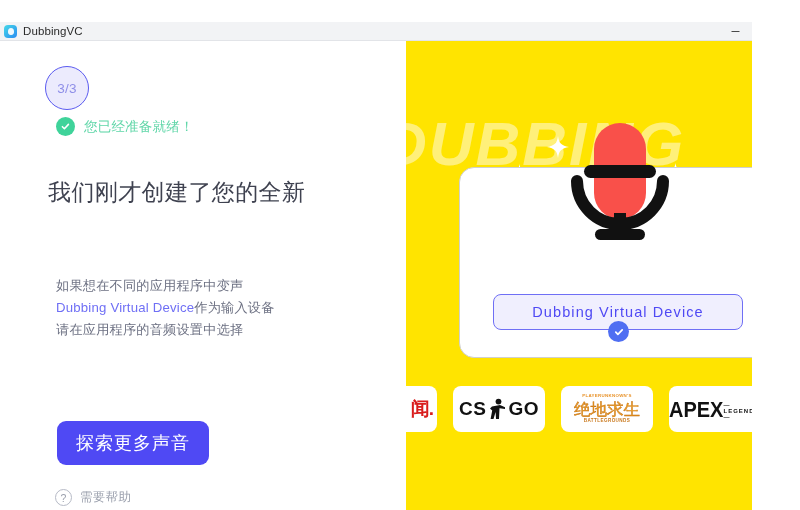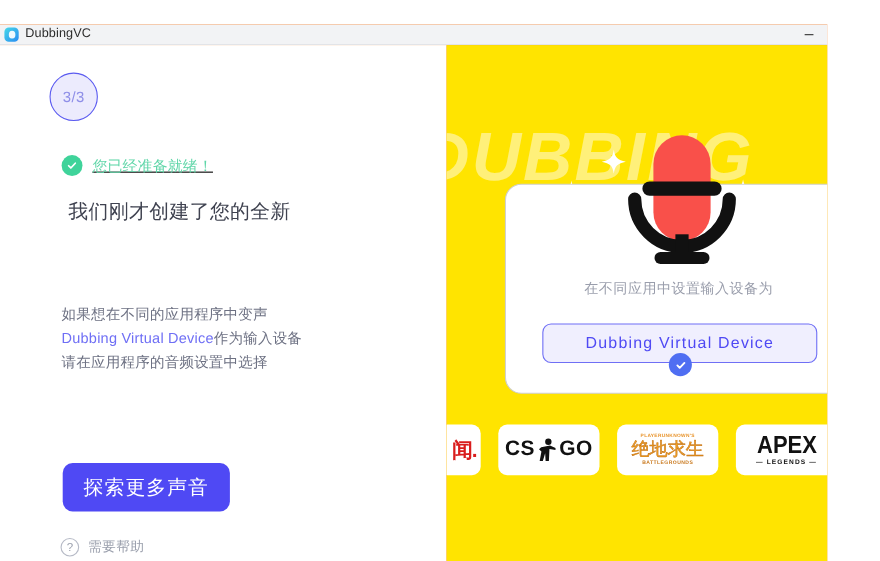--- a/index.html
+++ b/index.html
@@ -85,43 +85,42 @@
     border: 1.6px solid #5b5bf0;
     background: #ecebfd;
     display: flex; align-items: center; justify-content: center;
     font-size: 13.5px;
     color: #8f8fe8;
     letter-spacing: .3px;
     box-sizing: border-box;
   }
   .ready-row {
     position: absolute;
-    left: 56px; top: 100px;
+    left: 56px; top: 76px;
     display: flex;
     align-items: center;
     gap: 9px;
-    text-decoration: underline;
   }
   .ready-check {
     width: 19px; height: 19px;
     border-radius: 50%;
     background: #3fd39a;
     display: flex; align-items: center; justify-content: center;
     flex: none;
   }
   .ready-text {
     font-size: 13.5px;
     color: #5fd6a8;
     letter-spacing: .2px;
   }
   .headline {
     position: absolute;
-    left: 62px; top: 132px;
+    left: 48px; top: 132px;
     width: 330px;
-    font-size: 18px;
+    font-size: 23px;
     line-height: 38px;
     color: #3f4250;
     letter-spacing: .4px;
   }
   .headline .l2 { display: block; }
   .body-text {
     position: absolute;
     left: 56px; top: 234px;
     width: 330px;
     font-size: 13.2px;
@@ -312,22 +311,22 @@
   }
   .logo-pubg .bot {
     font-size: 4.6px;
     font-weight: bold;
     color: #c9781c;
     letter-spacing: .4px;
     margin-top: 2px;
   }
   .logo-apex {
     display: flex;
-    flex-direction: column;
-    align-items: flex-end;
+    flex-direction: row;
+    align-items: center;
     line-height: 1;
   }
   .logo-apex .apex-top {
     font-size: 20px;
     font-weight: bold;
     color: #111111;
     letter-spacing: 0px;
     transform: scaleY(1.12);
   }
   .logo-apex .apex-bot {
@@ -407,21 +406,20 @@
       <path d="M11 0 C12 7.5 14.5 9.5 22 11 C14.5 12.5 12 14.5 11 22 C10 14.5 7.5 12.5 0 11 C7.5 9.5 10 7.5 11 0 Z" fill="#ffffff"></path>
     </svg>
     <svg class="sparkle" style="left:106px; top:123px; width:15px; height:15px;" viewBox="0 0 22 22">
       <path d="M11 0 C12 7.5 14.5 9.5 22 11 C14.5 12.5 12 14.5 11 22 C10 14.5 7.5 12.5 0 11 C7.5 9.5 10 7.5 11 0 Z" fill="#ffffff"></path>
     </svg>
     <svg class="sparkle" style="left:261px; top:122px; width:17px; height:17px;" viewBox="0 0 22 22">
       <path d="M11 0 C12 7.5 14.5 9.5 22 11 C14.5 12.5 12 14.5 11 22 C10 14.5 7.5 12.5 0 11 C7.5 9.5 10 7.5 11 0 Z" fill="#ffffff"></path>
     </svg>
 
     <div class="device-card">
-      <div class="card-caption">在不同应用中设置输入设备为</div>
       <div class="device-pill">Dubbing  Virtual  Device</div>
       <div class="pill-check">
         <svg width="12" height="12" viewBox="0 0 12 12">
             <path d="M2.8 6.2 L4.9 8.4 L9.2 3.9" fill="none" stroke="#ffffff" stroke-width="1.7" stroke-linecap="round" stroke-linejoin="round"></path>
           </svg>
       </div>
     </div>
 
     <svg class="mic" viewBox="0 0 118 120">
       <rect x="33" y="2" width="52" height="96" rx="26" fill="#f9504a"></rect>

